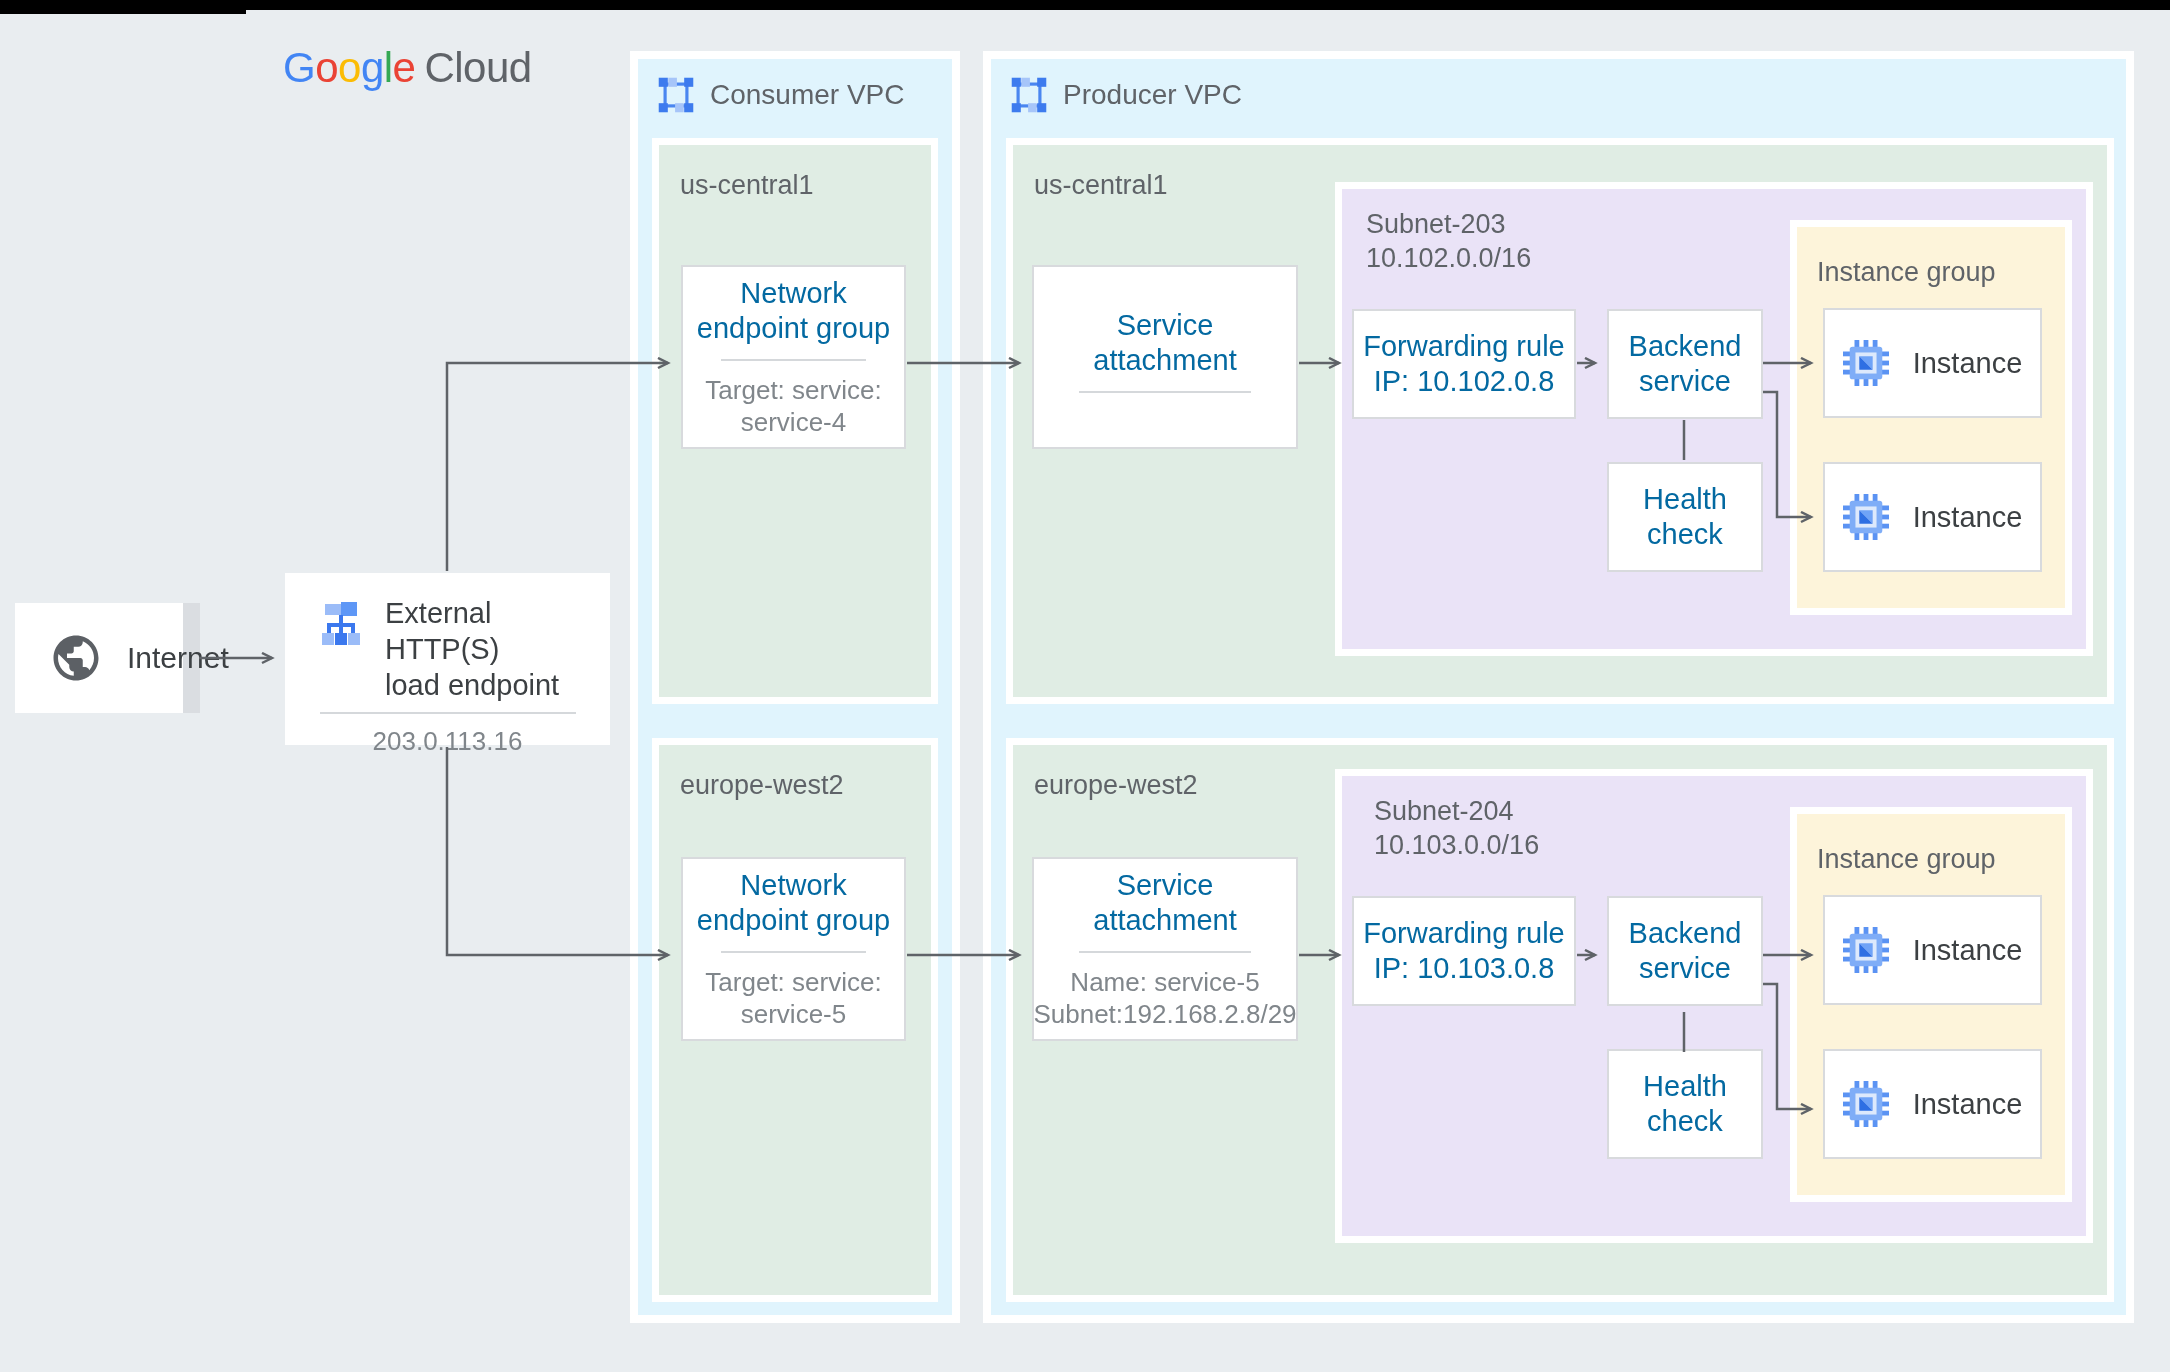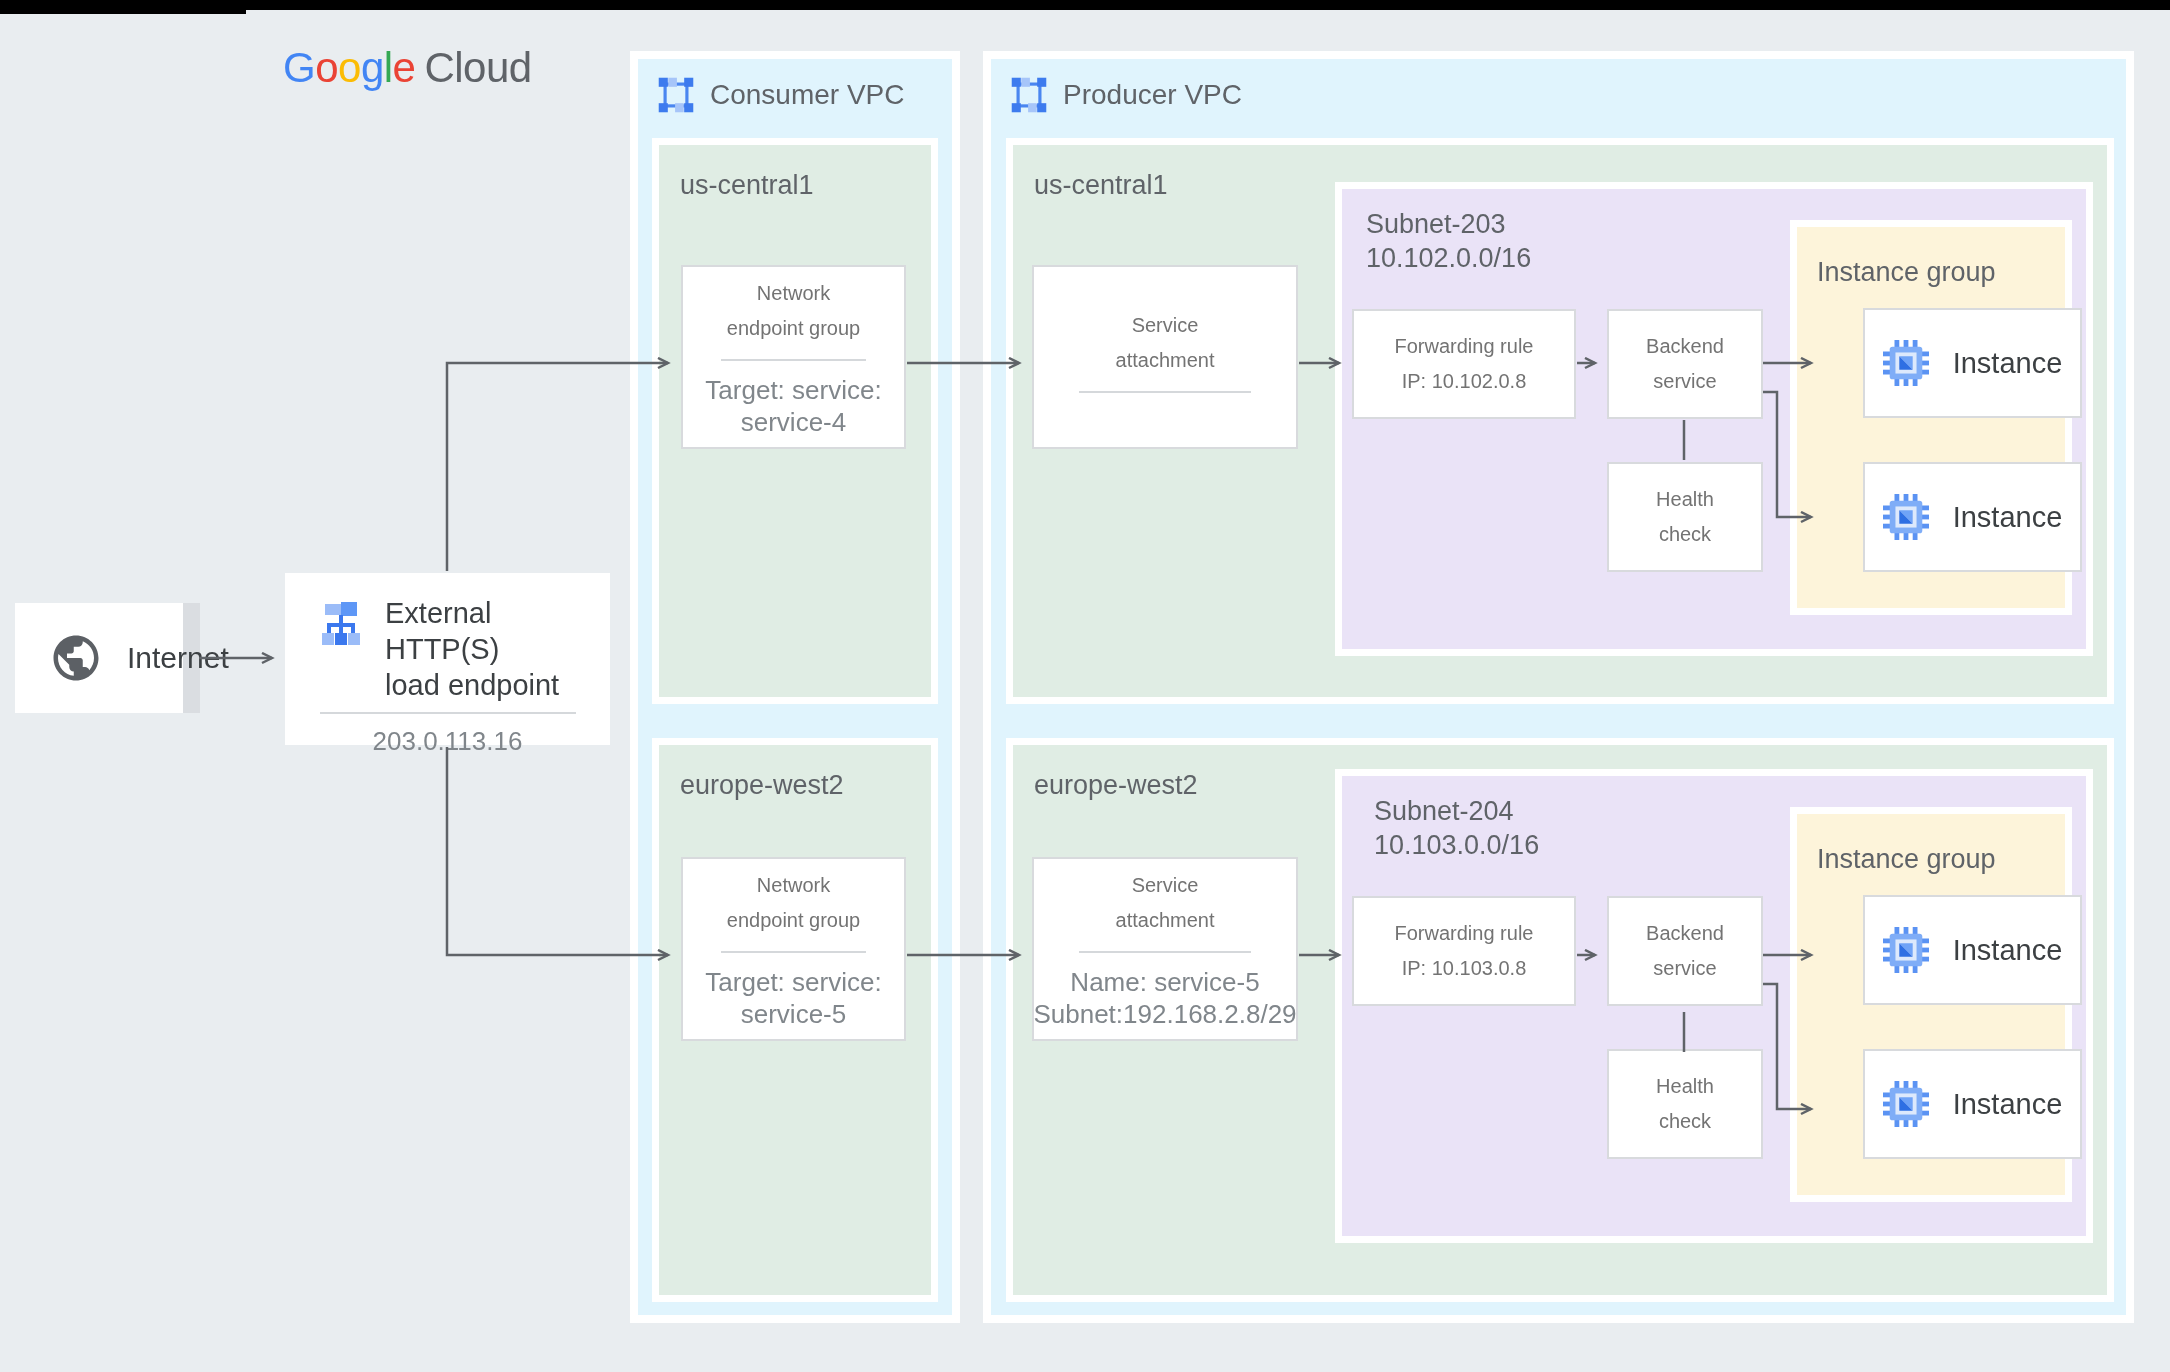--- a/index.html
+++ b/index.html
@@ -20,35 +20,35 @@
   .vpc-label{font-size:28px;color:#5f6368;}
   .region{position:absolute;background:#e0ede4;border:7px solid #ffffff;box-sizing:border-box;}
   .region-label{padding:25px 0 0 21px;font-size:27px;color:#5f6368;}
   .subnet{position:absolute;background:#eae3f7;border:7px solid #ffffff;box-sizing:border-box;}
   .subnet-label{padding:18px 0 0 24px;font-size:27px;line-height:34px;color:#5f6368;}
   .igroup{position:absolute;background:#fdf4da;border:7px solid #ffffff;box-sizing:border-box;}
   .igroup-label{padding:30px 0 0 20px;font-size:27px;color:#5f6368;}
   
   .node{position:absolute;background:#ffffff;border:2px solid #d8dadd;box-sizing:border-box;
         display:flex;flex-direction:column;align-items:center;justify-content:center;text-align:center;}
-  .node .title{font-size:20px;line-height:35px;color:#737373;}
+  .node .title{font-size:29px;line-height:35px;color:#0369a1;}
   .node .divider{width:66%;border-top:2px solid #d5d8db;margin:13px 0;}
   .node .sub{font-size:26px;line-height:32px;color:#80868b;}
   
   #internet-box{position:absolute;left:15px;top:603px;width:168px;height:110px;background:#fff;
       box-shadow:17px 0 0 #dadde1;display:flex;align-items:center;padding-left:34px;gap:24px;box-sizing:border-box;}
   #internet-box .lbl{font-size:30px;color:#3c4043;}
   
   #lb-box{position:absolute;left:285px;top:573px;width:325px;height:172px;background:#fff;box-sizing:border-box;}
   .lb-head{display:flex;align-items:flex-start;padding:22px 0 0 32px;gap:20px;}
   .lb-title{font-size:29px;line-height:36px;color:#3c4043;text-align:left;}
   .lb-divider{margin:9px auto 0;width:256px;border-top:2px solid #d5d8db;}
   .lb-ip{margin-top:12px;text-align:center;font-size:26px;color:#80868b;}
   
-  .inst{flex-direction:row;gap:24px;margin-left:40px;}
+  .inst{flex-direction:row;gap:24px;}
   .inst .title{font-size:29px;color:#3c4043;}
   svg.overlay{position:absolute;left:0;top:0;pointer-events:none;}
 </style>
 </head>
 <body>
 
 <div id="canvas">
 
   <div class="topbar" style="left:0;top:0;width:2170px;height:10px;"></div>
   <div class="topbar" style="left:0;top:0;width:246px;height:14px;"></div>

